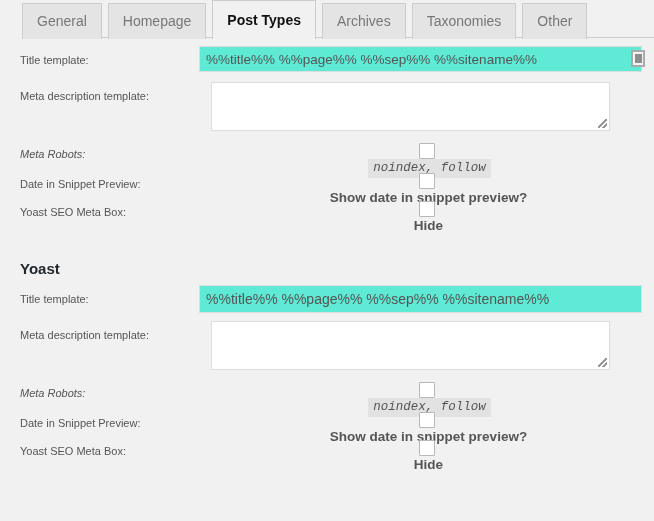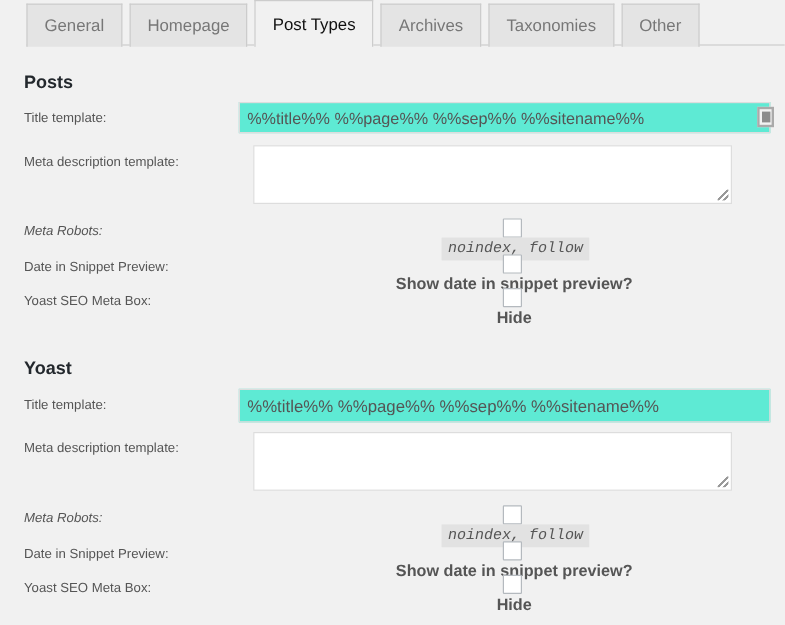--- a/index.html
+++ b/index.html
@@ -50,21 +50,21 @@
     color: #777;
     line-height: 18px;
     white-space: nowrap;
     cursor: pointer;
     position: relative;
     top: 1px;
   }
   .tab.active {
     background: #f1f1f1;
     color: #111;
-    font-weight: normal;
+    font-weight: bold;
     padding-top: 10px;
     padding-bottom: 10px;
     border-color: #ccc;
     box-shadow: 0 1px 0 0 #f1f1f1;
   }
 
   
   .content {
     padding: 0 0 0 0;
   }
@@ -223,21 +223,20 @@
     <div class="tab">Archives</div>
     <div class="tab">Taxonomies</div>
     <div class="tab">Other</div>
   </div>
 </div>
 
 <div class="content">
 
   <div class="section">
 
-    <div class="section-title">Posts</div>
 
     <div class="row row-title">
       <div class="row-label">Title template:</div>
       <div class="row-field">
         <input class="text-input" type="text" value="%%title%% %%page%% %%sep%% %%sitename%%" style="">
         <span class="input-icon">
             <i></i>
           </span>
       </div>
     </div>

